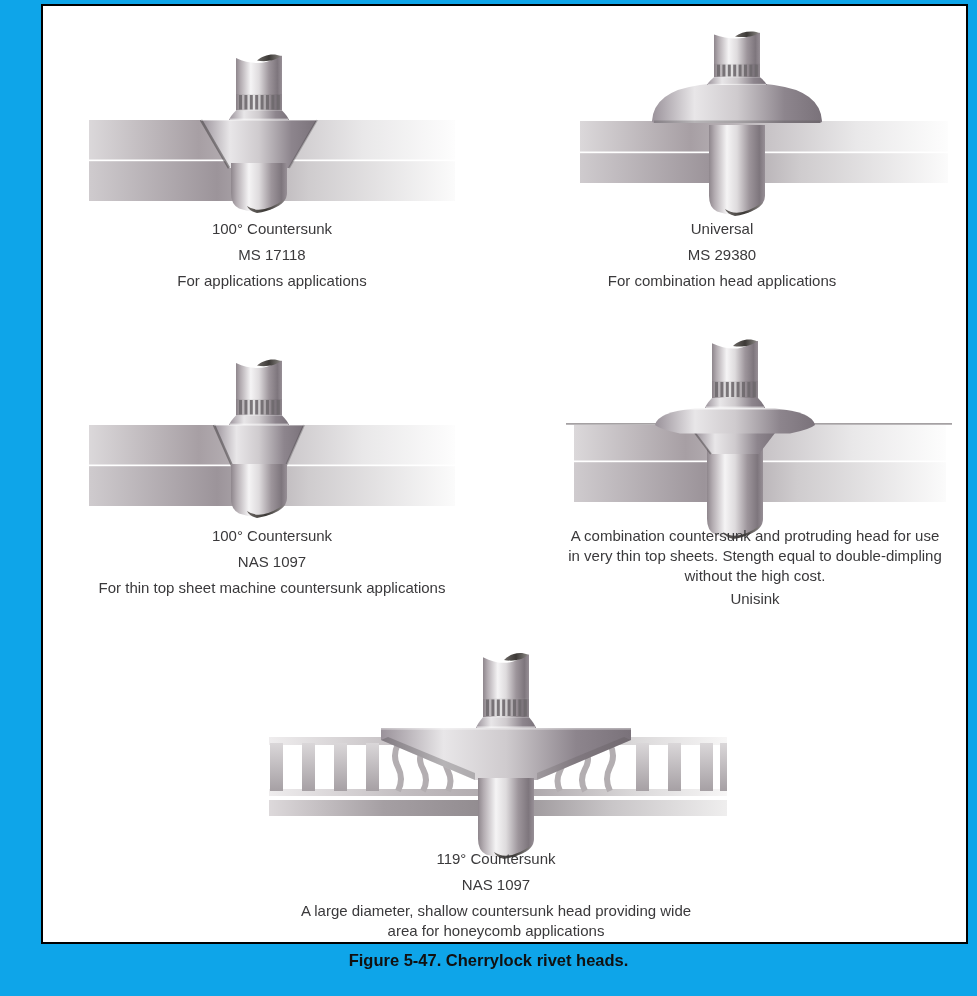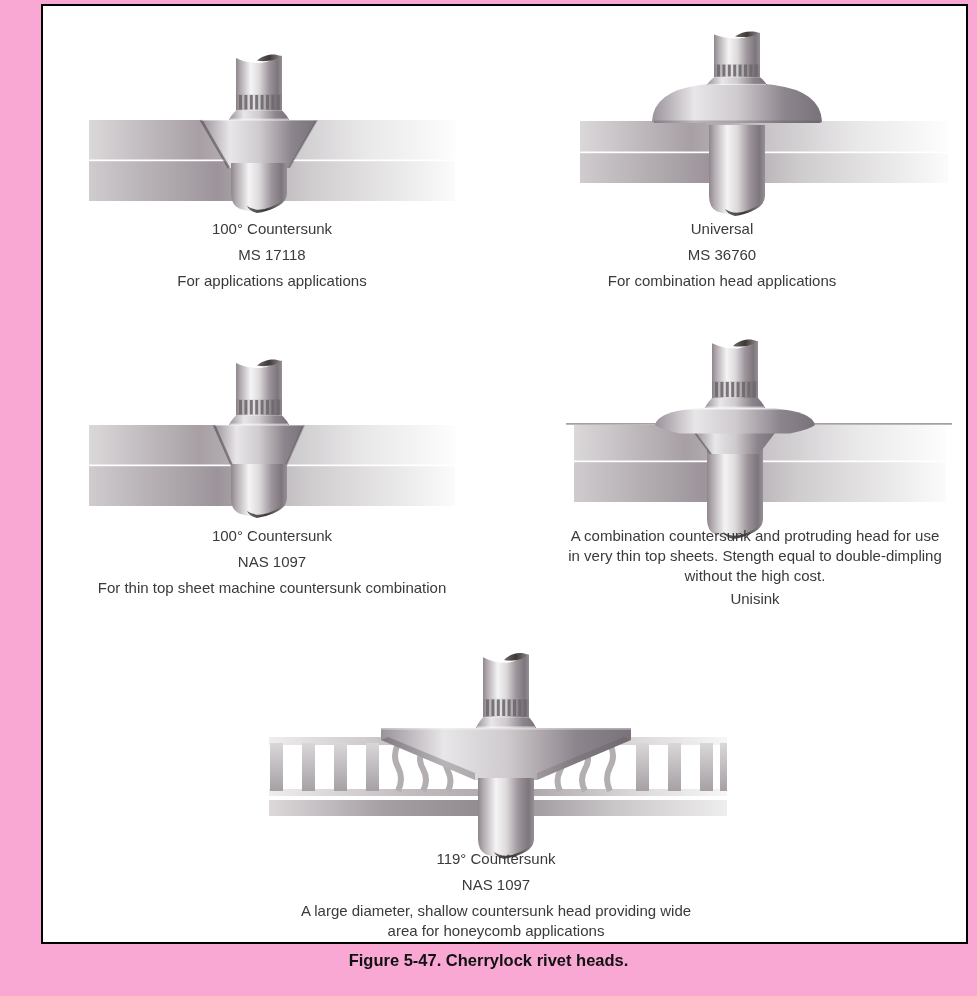--- a/index.html
+++ b/index.html
@@ -1,18 +1,18 @@
 <!DOCTYPE html>
 <html><head>
 <meta charset="utf-8">
 <style>
   * { margin:0; padding:0; box-sizing:border-box; }
   html,body { background:#ffffff; }
   .page {
-    position:relative; width:977px; height:996px; background:#f9a8d4;
+    position:relative; width:977px; height:996px; background:#0ea5e9;
     font-family:"Liberation Sans", sans-serif; overflow:hidden;
   }
   .frame {
     position:absolute; left:41px; top:4px; width:927px; height:940px;
     border:2px solid #000000; background:#ffffff;
   }
   .fig-svg { position:absolute; }
   .labels {
     position:absolute; text-align:center; color:#3a393b;
     font-size:15px;
@@ -130,40 +130,40 @@
     <rect x="20" y="128" width="368" height="30" fill="url(#gS2)"></rect>
     <rect x="20" y="126.3" width="368" height="2" fill="#ffffff" opacity="0.7"></rect>
     <path d="M149,100 L205,100 L205,171 Q205,181 191,186.5 Q173,192.5 157,186.5 Q149,182.5 149,171 Z" fill="url(#gM)"></path>
     <path d="M165,184 Q179,194 203,177 Q195,188 175,191 Q167,189 165,184 Z" fill="url(#gDark)"></path>
     <path d="M92,96 Q94,66 140,60 Q160,57 177,57 Q194,57 214,60 Q260,66 262,96 Q262,98 258,98 L96,98 Q92,98 92,96 Z" fill="url(#gH)"></path>
     <rect x="94" y="95.5" width="166" height="2.5" fill="rgba(90,85,88,0.35)"></rect>
     <use href="#stem" transform="translate(177,3) scale(1,0.814)"></use>
   </svg>
   <div class="labels" style="left:522px;top:216px;width:400px">
     <div class="lbl">Universal</div>
-    <div class="lbl">MS 36760</div>
+    <div class="lbl">MS 29380</div>
     <div class="lbl desc">For combination head applications</div>
   </div>
 
   <svg class="fig-svg" style="left:87px;top:340px" width="375" height="200" viewBox="0 0 375 200">
     <rect x="2" y="85" width="366" height="40" fill="url(#gS1)"></rect>
     <rect x="2" y="126" width="366" height="40" fill="url(#gS2)"></rect>
     <rect x="2" y="124.3" width="366" height="2" fill="#ffffff" opacity="0.7"></rect>
     <path d="M127,85 L217,85 L198,128 L146,128 Z" fill="url(#gH)"></path>
     <path d="M127,85 L146,128" stroke="rgba(60,56,58,0.5)" stroke-width="2.5" fill="none"></path>
     <path d="M217,85 L198,128" stroke="rgba(60,56,58,0.3)" stroke-width="2" fill="none"></path>
     <rect x="127" y="84" width="90" height="1.8" fill="#ffffff" opacity="0.45"></rect>
     <path d="M144,124 L200,124 L200,158 Q200,168 186,173.5 Q168,179.5 152,173.5 Q144,169.5 144,158 Z" fill="url(#gM)"></path>
     <path d="M160,171 Q174,181 198,164 Q190,175 170,178 Q162,176 160,171 Z" fill="url(#gDark)"></path>
     <use href="#stem" transform="translate(172,15)"></use>
   </svg>
   <div class="labels" style="left:52px;top:523px;width:440px">
     <div class="lbl">100° Countersunk</div>
     <div class="lbl">NAS 1097</div>
-    <div class="lbl desc">For thin top sheet machine countersunk combination</div>
+    <div class="lbl desc">For thin top sheet machine countersunk applications</div>
   </div>
 
   <svg class="fig-svg" style="left:560px;top:330px" width="400" height="215" viewBox="0 0 400 215">
     <rect x="6" y="93.2" width="386" height="1.4" fill="#8f8a8d"></rect>
     <rect x="14" y="95" width="372" height="36" fill="url(#gS1)"></rect>
     <rect x="14" y="132" width="372" height="40" fill="url(#gS2)"></rect>
     <rect x="14" y="130.3" width="372" height="2" fill="#ffffff" opacity="0.7"></rect>
     <path d="M151,110 L203,110 L203,189 Q203,199 189,204.5 Q171,210.5 155,204.5 Q147,200.5 147,189 L147,110 Z" fill="url(#gM)"></path>
     <path d="M163,202 Q177,212 201,195 Q193,206 173,209 Q165,207 163,202 Z" fill="url(#gDark)"></path>
     <path d="M135,103 L215,103 L199,124 L151,124 Z" fill="url(#gH)"></path>

